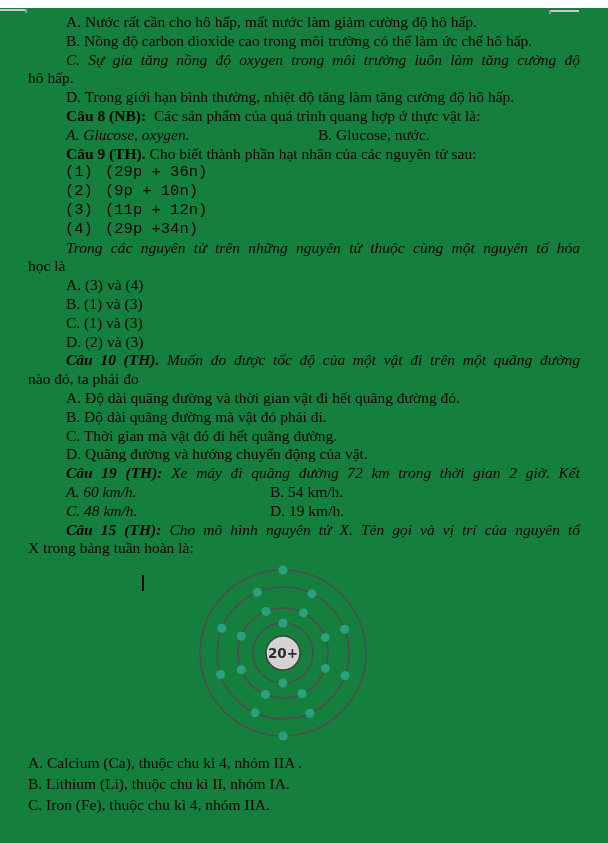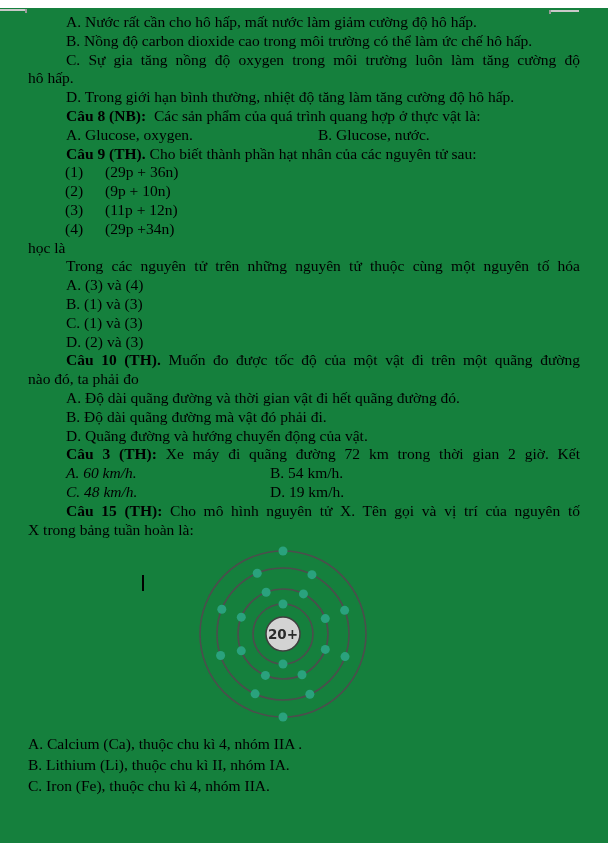--- a/index.html
+++ b/index.html
@@ -10,27 +10,27 @@
     font-family:"Liberation Serif","DejaVu Serif",serif;
     font-size:15.5px;
     color:#000;
     overflow:hidden;
     box-sizing:border-box;
     padding:5px 28px 0 28px;
     margin-top:8px;
   }
   .ln{height:18.8px;line-height:18.8px;white-space:nowrap;}
   .ind{padding-left:38px;}
-  .j{white-space:normal;text-align:justify;text-align-last:justify;}
+  .j{white-space:normal;text-align:justify;text-align-last:justify;font-style:italic;}
   b{font-weight:bold;}
   .mr4{margin-right:4px;}
   .row{display:flex;}
-  .c252{display:inline-block;width:252px;flex:0 0 252px;}
+  .c252{display:inline-block;width:252px;flex:0 0 252px;font-style:italic;}
   .c204{display:inline-block;width:204px;flex:0 0 204px;font-style:italic;}
-  .numrow{padding-left:37px;}
+  .numrow{padding-left:37px;font-family:Liberation Mono, monospace;}
   .num{display:inline-block;width:40px;}
   .atom-wrap{position:relative;height:192px;}
   .atom-svg{position:absolute;left:158px;top:5px;}
   .answers{padding-top:2px;}
   .ans{height:21px;line-height:21px;white-space:nowrap;}
   .caret{position:absolute;left:142px;top:567px;width:1.5px;height:16px;background:#000;}
   .mark{position:absolute;background:#c9c9c9;}
   .mark-tick{position:absolute;background:#9a9a9a;}
 </style>
 </head>
@@ -53,34 +53,35 @@
   <div class="ln ind row">
       <span class="c252">A. Glucose, oxygen.</span>
       <span>B. Glucose, nước.</span>
     </div>
 
   <div class="ln ind"><b>Câu 9 (TH).</b> <span>Cho biết thành phần hạt nhân của các nguyên tử sau:</span></div>
   <div class="ln numrow"><span class="num">(1)</span><span>(29p + 36n)</span></div>
   <div class="ln numrow"><span class="num">(2)</span><span>(9p + 10n)</span></div>
   <div class="ln numrow"><span class="num">(3)</span><span>(11p + 12n)</span></div>
   <div class="ln numrow"><span class="num">(4)</span><span>(29p +34n)</span></div>
+  <div class="ln ind j">Trong các nguyên tử trên những nguyên tử thuộc cùng một nguyên tố hóa</div>
   <div class="ln">học là</div>
-  <div class="ln ind j">Trong các nguyên tử trên những nguyên tử thuộc cùng một nguyên tố hóa</div>
   <div class="ln ind">A. (3) và (4)</div>
   <div class="ln ind">B. (1) và (3)</div>
   <div class="ln ind">C. (1) và (3)</div>
   <div class="ln ind">D. (2) và (3)</div>
 
   <div class="ln ind j"><b>Câu 10 (TH).</b> <span>Muốn đo được tốc độ của một vật đi trên một quãng đường</span></div>
   <div class="ln">nào đó, ta phải đo</div>
   <div class="ln ind">A. Độ dài quãng đường và thời gian vật đi hết quãng đường đó.</div>
   <div class="ln ind">B. Độ dài quãng đường mà vật đó phải đi.</div>
+  <div class="ln ind">C. Thời gian mà vật đó đi hết quãng đường.</div>
   <div class="ln ind">D. Quãng đường và hướng chuyển động của vật.</div>
 
-  <div class="ln ind j"><b>Câu 3 (TH):</b> <span>Xe máy đi quãng đường 72 km trong thời gian 2 giờ. Kết</span></div>
+  <div class="ln ind j"><b>Câu 19 (TH):</b> <span>Xe máy đi quãng đường 72 km trong thời gian 2 giờ. Kết</span></div>
   <div class="ln ind row">
       <span class="c204">A. 60 km/h.</span>
       <span>B. 54 km/h.</span>
     </div>
   <div class="ln ind row">
       <span class="c204">C. 48 km/h.</span>
       <span>D. 19 km/h.</span>
     </div>
 
   <div class="ln ind j"><b>Câu 15 (TH):</b> <span>Cho mô hình nguyên tử X. Tên gọi và vị trí của nguyên tố</span></div>

